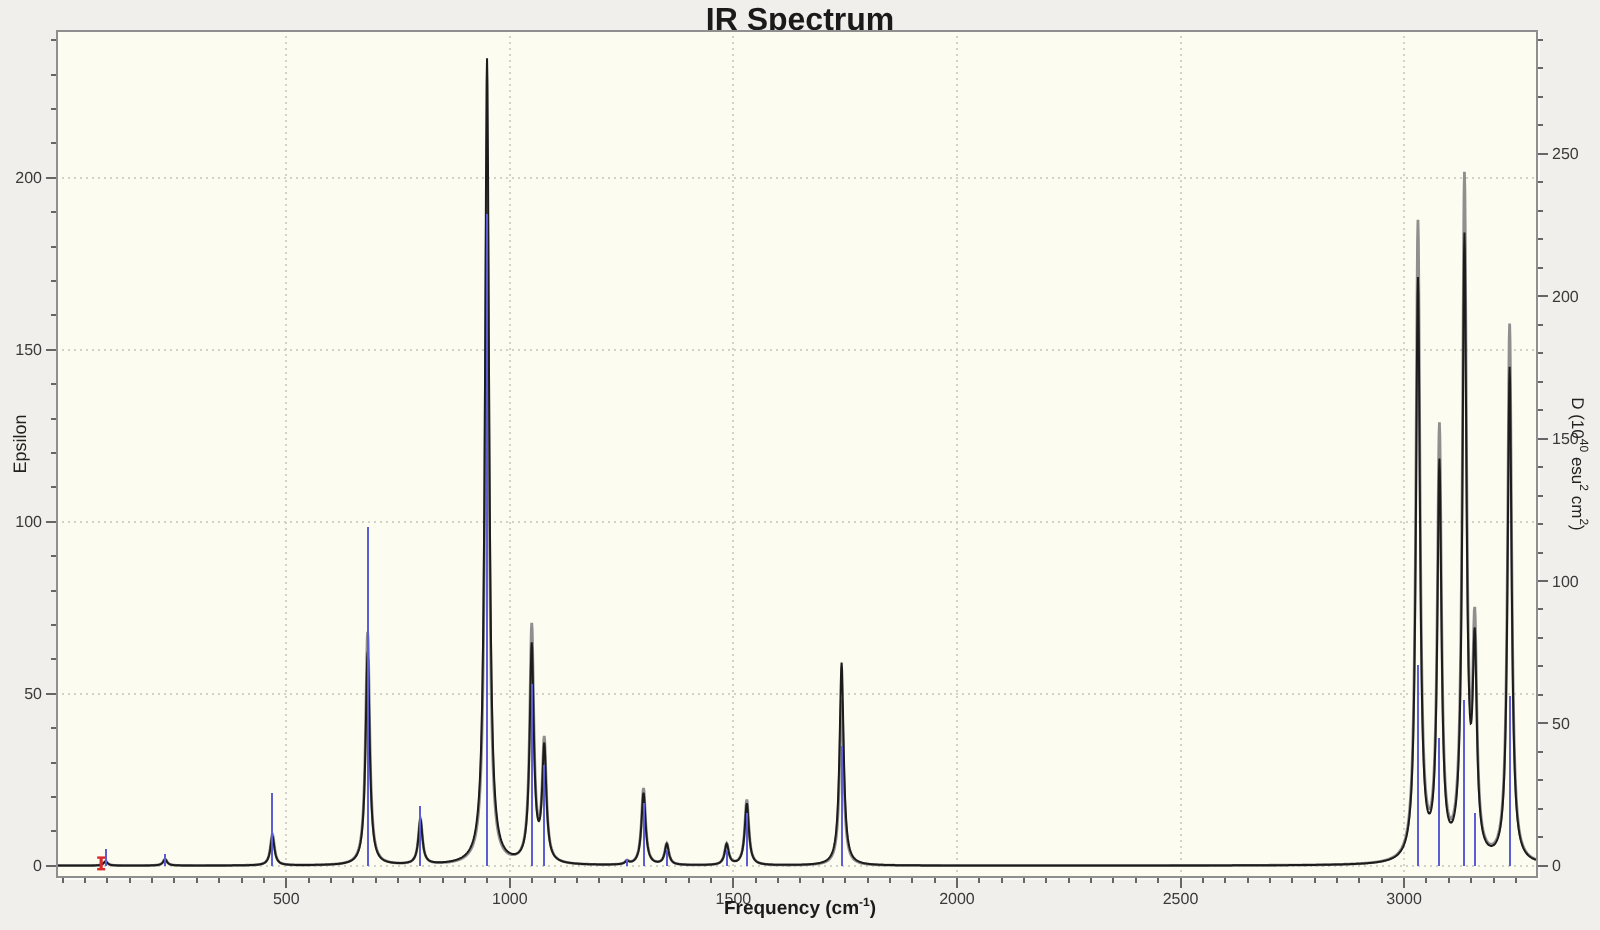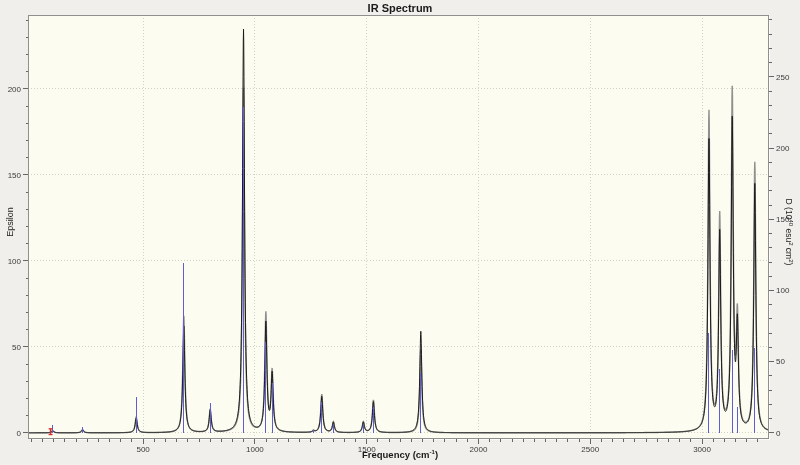--- a/index.html
+++ b/index.html
@@ -1,19 +1,19 @@
 <!DOCTYPE html>
 <html><head>
 <meta charset="utf-8">
 <style>
   html,body{margin:0;padding:0;}
   body{font-family:"Liberation Sans", sans-serif;}
   .window{position:relative;width:800px;height:465px;background:#f0efeb;overflow:hidden;}
   .chart-title{position:absolute;top:2px;left:0;width:800px;text-align:center;
-    font-size:11px;font-weight:bold;color:#1a1a1a;}
+    font-size:16px;font-weight:bold;color:#1a1a1a;}
   .x-axis-label{position:absolute;top:449px;left:0;width:800px;text-align:center;
     font-size:9.5px;font-weight:bold;color:#1a1a1a;}
   .y-axis-label-left{position:absolute;top:222px;left:10px;transform:translate(-50%,-50%) rotate(-90deg);
     white-space:nowrap;font-size:9px;color:#222;}
   .y-axis-label-right{position:absolute;top:232px;left:789px;transform:translate(-50%,-50%) rotate(90deg);
     white-space:nowrap;font-size:8.5px;color:#222;}
   sup{font-size:6px;}
   svg{position:absolute;top:0;left:0;}
 </style>
 </head>

